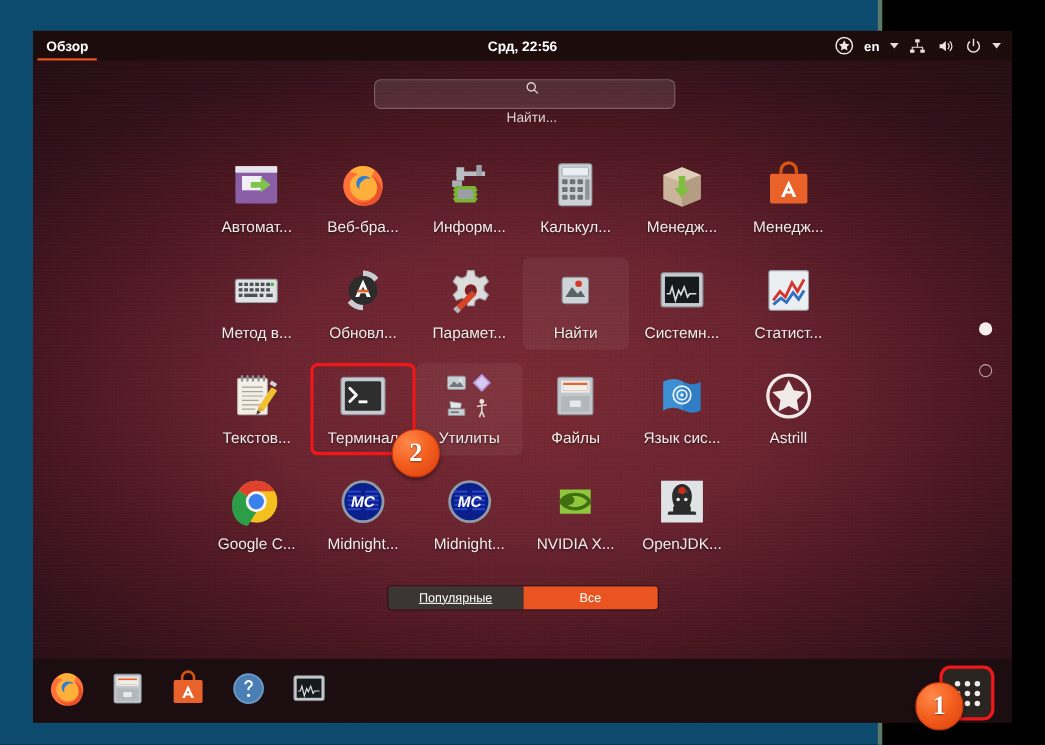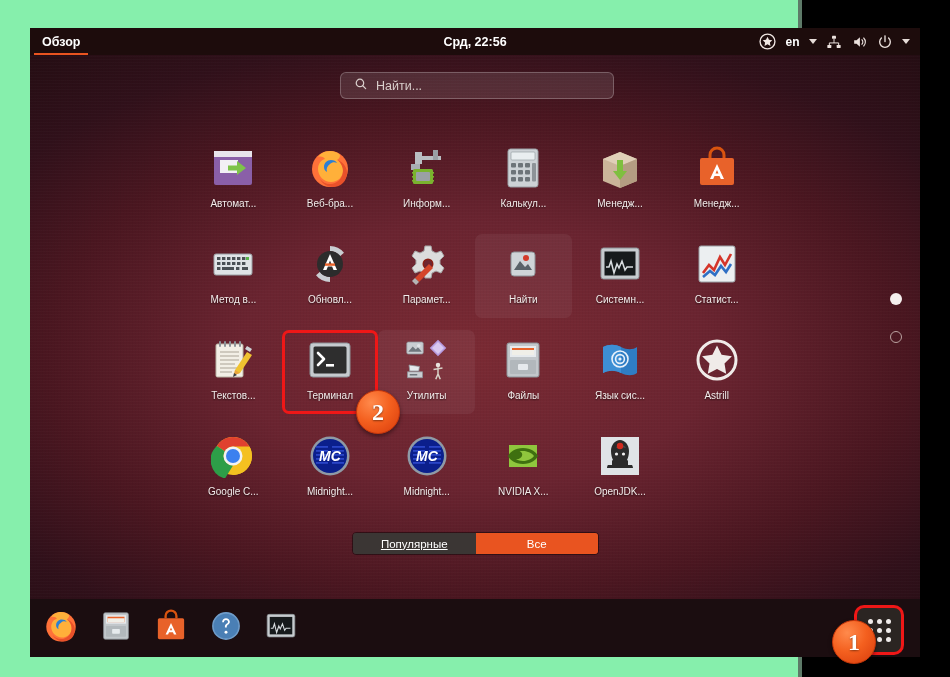--- a/index.html
+++ b/index.html
@@ -6,21 +6,21 @@
   html, body {
     width: 950px; height: 677px;
     background: #000;
     font-family: "Liberation Sans", sans-serif;
     overflow: hidden;
   }
 
   
   #frame {
     position: absolute; left: 0; top: 0; width: 802px; height: 677px;
-    background: #86efac;
+    background: #0c4a6e;
   }
   #green-edge {
     position: absolute; right: 0; top: 0; width: 4px; height: 677px;
     background: #5d7a68;
   }
 
   
   #desktop {
     position: absolute; left: 30px; top: 28px;
     width: 890px; height: 629px;
@@ -72,20 +72,21 @@
   }
 
   
   #search {
     position: absolute; left: 310px; top: 44px; width: 274px; height: 27px;
     background: rgba(255,255,255,.11);
     border: 1px solid rgba(255,255,255,.24);
     border-radius: 6px;
     display: flex; align-items: center; gap: 8px; padding-left: 13px;
     z-index: 4;
+    flex-direction: column;
   }
   #search-text { font-size: 12.5px; color: #d9cfcc; }
 
   
   #grid {
     position: absolute; left: 155px; top: 110px;
     width: 580px;
     display: grid;
     grid-template-columns: repeat(6, 1fr);
     row-gap: 12px;
@@ -101,21 +102,21 @@
   .app.folder { background: rgba(255,255,255,.055); }
   .app.hl { box-shadow: inset 0 0 0 3px #ef1717; }
   .icon-wrap {
     width: 47px; height: 47px;
     display: flex; align-items: center; justify-content: center;
     position: relative;
     font-style: italic;
   }
   .app-label {
     margin-top: 7px;
-    font-size: 10px; color: #f3eceb;
+    font-size: 14px; color: #f3eceb;
     max-width: 84px; text-align: center;
     white-space: nowrap; overflow: hidden;
     text-shadow: 0 1px 2px rgba(0,0,0,.65);
   }
 
   
   .folder-icons {
     width: 44px; height: 44px;
     display: grid; grid-template-columns: 1fr 1fr; grid-template-rows: 1fr 1fr;
     gap: 3px; place-items: center;

